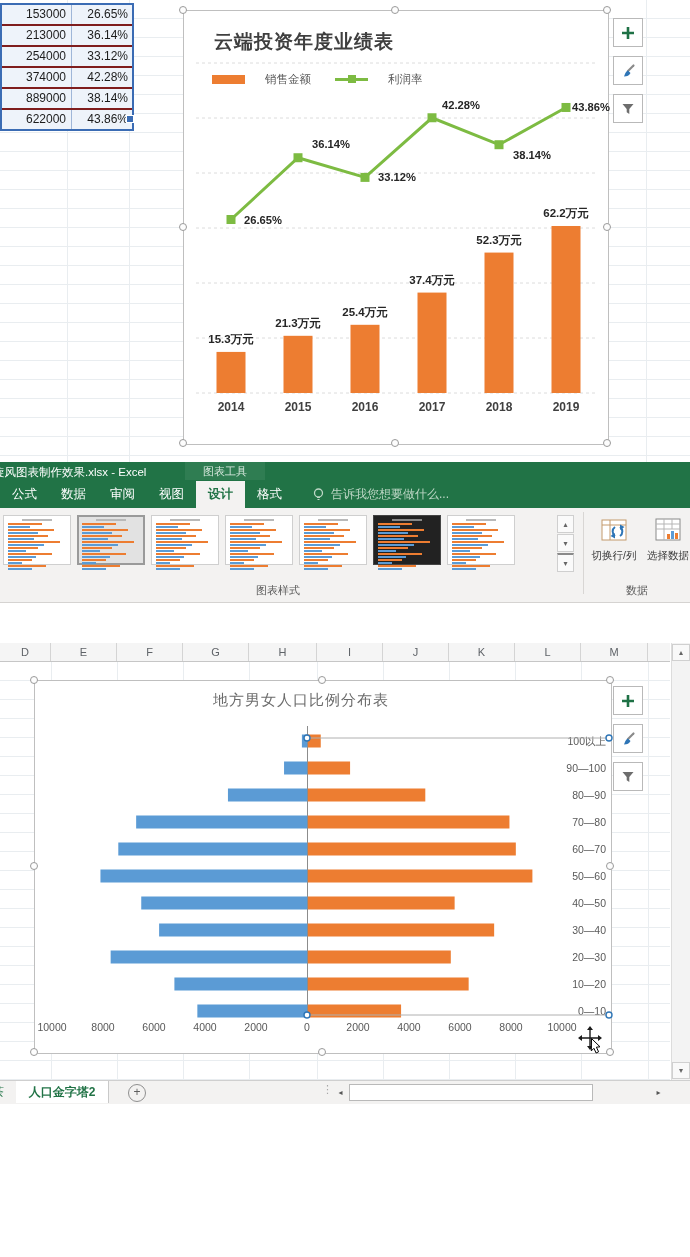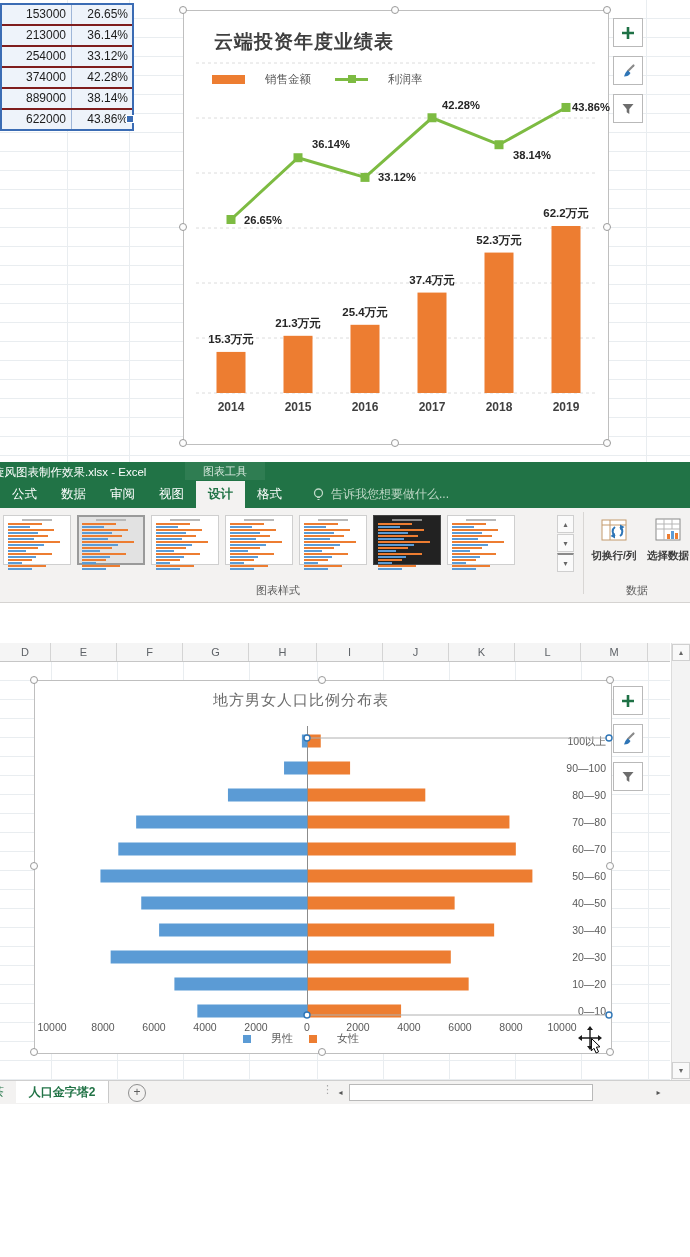--- a/index.html
+++ b/index.html
@@ -55,21 +55,21 @@
   .thumb{position:absolute;top:7px;width:68px;height:50px;background:#fff;border:1px solid #cfcfcf;box-sizing:border-box;padding:3px 4px;}
   .thumb.hl{background:#e2e2e2;border:2px solid #9a9a9a;padding:2px 3px;}
   .thumb.dark{background:#222;border-color:#444;}
   .th-title{height:2px;width:30px;margin:0 auto 2px auto;background:#b9b9b9;}
   .thumb.dark .th-title{background:#888;}
   .tb{height:2px;margin-bottom:1px;}
   .scrollcol{position:absolute;left:557px;top:7px;width:17px;}
   .scrollcol .sc{height:16px;border:1px solid #cfcfcf;background:#fafafa;font-size:8px;color:#666;
        display:flex;align-items:center;justify-content:center;margin-bottom:1px;cursor:pointer;}
   .rib-sep{position:absolute;left:583px;top:4px;height:82px;width:1px;background:#d8d6d4;}
-  .bigbtn{position:absolute;top:6px;width:56px;text-align:center;cursor:pointer;font-weight:bold;}
+  .bigbtn{position:absolute;top:6px;width:56px;text-align:center;cursor:pointer;}
   .bigbtn .lbl{font-size:10.5px;color:#3b3b3b;margin-top:3px;white-space:nowrap;}
   .grouplbl{position:absolute;bottom:4px;font-size:11px;color:#5a5a5a;text-align:center;}
 
   
   #colHeaders{left:0;top:643px;width:670px;height:18px;background:#f5f5f5;border-bottom:1px solid #c6c6c6;}
   .colh{position:absolute;top:0;height:18px;line-height:18px;text-align:center;font-size:11px;color:#5f6368;
         border-right:1px solid #d4d4d4;box-sizing:border-box;}
   #vsb{left:671px;top:643px;width:19px;height:437px;background:#f3f3f3;border-left:1px solid #dcdcdc;box-sizing:border-box;}
   .sbarrow{position:absolute;left:672px;width:18px;height:17px;background:#f9f9f9;border:1px solid #d0d0d0;
         box-sizing:border-box;font-size:8px;color:#666;display:flex;align-items:center;justify-content:center;cursor:pointer;}
@@ -494,30 +494,20 @@
         <text x="119" y="350" text-anchor="middle" font-size="10.5" fill="#595959">6000</text>
         <text x="170" y="350" text-anchor="middle" font-size="10.5" fill="#595959">4000</text>
         <text x="221" y="350" text-anchor="middle" font-size="10.5" fill="#595959">2000</text>
         <text x="272" y="350" text-anchor="middle" font-size="10.5" fill="#595959">0</text>
         <text x="323" y="350" text-anchor="middle" font-size="10.5" fill="#595959">2000</text>
         <text x="374" y="350" text-anchor="middle" font-size="10.5" fill="#595959">4000</text>
         <text x="425" y="350" text-anchor="middle" font-size="10.5" fill="#595959">6000</text>
         <text x="476" y="350" text-anchor="middle" font-size="10.5" fill="#595959">8000</text>
         <text x="527" y="350" text-anchor="middle" font-size="10.5" fill="#595959">10000</text>
       </svg>
-    <div class="abs" id="c2legend">
-      <span class="lg-it">
-        <i class="sw-sq" id="swM" style="background: rgb(91, 155, 213);"></i>
-        <span>男性</span>
-      </span>
-      <span class="lg-it">
-        <i class="sw-sq" id="swF" style="background: rgb(237, 125, 49);"></i>
-        <span>女性</span>
-      </span>
-    </div>
   </div>
   <div class="abs" id="c2handles" style="left:34px;top:680px;width:576px;height:372px;pointer-events:none;">
       <div class="hnd" style="left: -4px; top: -4px;"></div>
       <div class="hnd" style="left: 284px; top: -4px;"></div>
       <div class="hnd" style="left: 572px; top: -4px;"></div>
       <div class="hnd" style="left: -4px; top: 182px;"></div>
       <div class="hnd" style="left: 572px; top: 182px;"></div>
       <div class="hnd" style="left: -4px; top: 368px;"></div>
       <div class="hnd" style="left: 284px; top: 368px;"></div>
       <div class="hnd" style="left: 572px; top: 368px;"></div>

